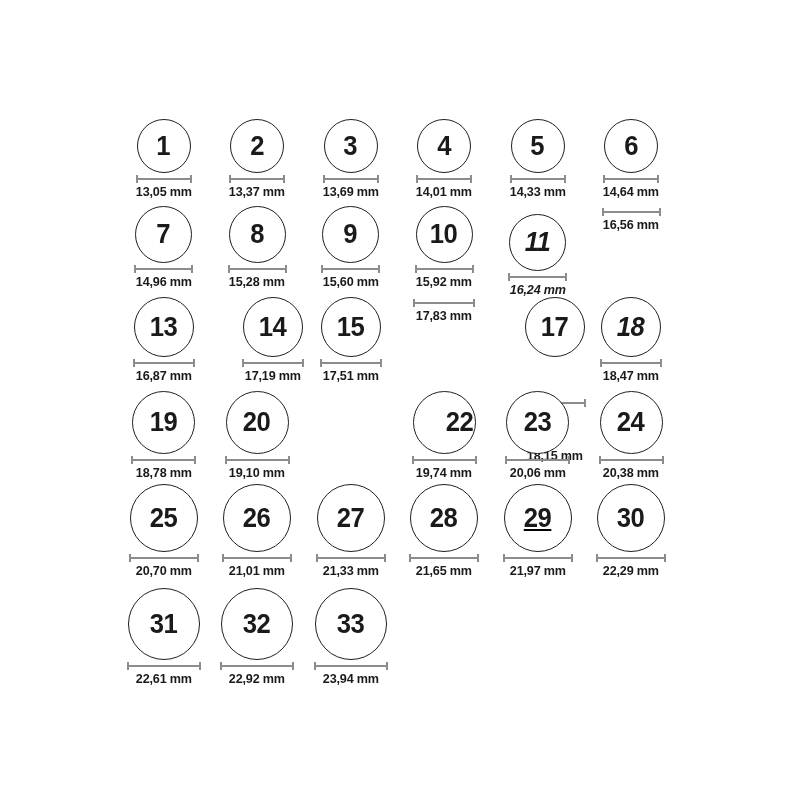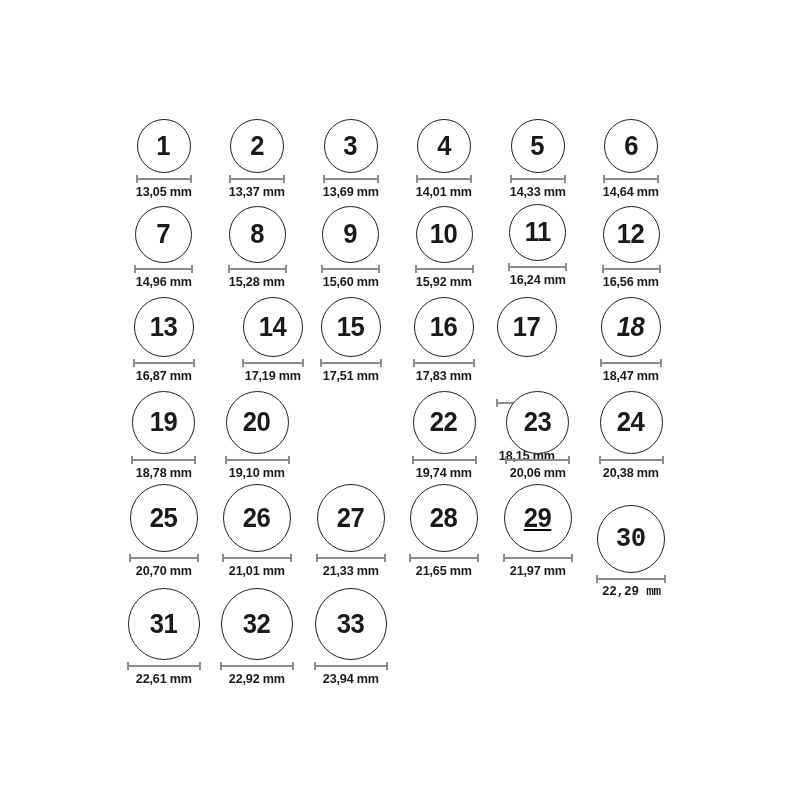--- a/index.html
+++ b/index.html
@@ -179,35 +179,32 @@
       <div class="circle" style="width: 57px; height: 57px;">
         <span class="ring-number">10</span>
       </div>
       <div class="measure" style="width: 59px;">
         <div class="bar"></div>
         <div class="tick left"></div>
         <div class="tick right"></div>
       </div>
       <div class="ring-size-label">15,92 mm</div>
     </div>
-    <div class="cell" style="left: 490.5px; top: 204px;">
+    <div class="cell" style="left: 490.5px; top: 214px; font-style: italic;">
       <div class="circle" style="width: 57px; height: 57px;">
         <span class="ring-number">11</span>
       </div>
       <div class="measure" style="width: 59px;">
         <div class="bar"></div>
         <div class="tick left"></div>
         <div class="tick right"></div>
       </div>
       <div class="ring-size-label">16,24 mm</div>
     </div>
     <div class="cell" style="left: 584px; top: 206px;">
-      <div class="circle" style="width: 57px; height: 57px;">
-        <span class="ring-number">12</span>
-      </div>
       <div class="measure" style="width: 59px;">
         <div class="bar"></div>
         <div class="tick left"></div>
         <div class="tick right"></div>
       </div>
       <div class="ring-size-label">16,56 mm</div>
     </div>
     <div class="cell" style="left: 116.5px; top: 297px;">
       <div class="circle" style="width: 60px; height: 60px;">
         <span class="ring-number">13</span>
@@ -235,31 +232,28 @@
         <span class="ring-number">15</span>
       </div>
       <div class="measure" style="width: 62px;">
         <div class="bar"></div>
         <div class="tick left"></div>
         <div class="tick right"></div>
       </div>
       <div class="ring-size-label">17,51 mm</div>
     </div>
     <div class="cell" style="left: 397px; top: 297px;">
-      <div class="circle" style="width: 60px; height: 60px;">
-        <span class="ring-number">16</span>
-      </div>
       <div class="measure" style="width: 62px;">
         <div class="bar"></div>
         <div class="tick left"></div>
         <div class="tick right"></div>
       </div>
       <div class="ring-size-label">17,83 mm</div>
     </div>
-    <div class="cell" style="left: 480px; top: 297px; gap: 40px;">
+    <div class="cell" style="left: 508px; top: 297px; gap: 40px;">
       <div class="circle" style="width: 60px; height: 60px;">
         <span class="ring-number">17</span>
       </div>
       <div class="measure" style="width: 62px;">
         <div class="bar"></div>
         <div class="tick left"></div>
         <div class="tick right"></div>
       </div>
       <div class="ring-size-label">18,15 mm</div>
     </div>
@@ -290,21 +284,21 @@
         <span class="ring-number">20</span>
       </div>
       <div class="measure" style="width: 65px;">
         <div class="bar"></div>
         <div class="tick left"></div>
         <div class="tick right"></div>
       </div>
       <div class="ring-size-label">19,10 mm</div>
     </div>
     <div class="cell" style="left: 397px; top: 391px;">
-      <div class="circle" style="width: 63px; height: 63px;">
+      <div class="circle" style="width: 63px; height: 63px; justify-content: flex-end;">
         <span class="ring-number">22</span>
       </div>
       <div class="measure" style="width: 65px;">
         <div class="bar"></div>
         <div class="tick left"></div>
         <div class="tick right"></div>
       </div>
       <div class="ring-size-label">19,74 mm</div>
     </div>
     <div class="cell" style="left: 490.5px; top: 391px;">
@@ -377,21 +371,21 @@
       <div class="circle" style="width: 68px; height: 68px; text-decoration: underline;">
         <span class="ring-number">29</span>
       </div>
       <div class="measure" style="width: 70px;">
         <div class="bar"></div>
         <div class="tick left"></div>
         <div class="tick right"></div>
       </div>
       <div class="ring-size-label">21,97 mm</div>
     </div>
-    <div class="cell" style="left: 584px; top: 505px; font-family: Liberation Mono, monospace;">
+    <div class="cell" style="left: 584px; top: 484px;">
       <div class="circle" style="width: 68px; height: 68px;">
         <span class="ring-number">30</span>
       </div>
       <div class="measure" style="width: 70px;">
         <div class="bar"></div>
         <div class="tick left"></div>
         <div class="tick right"></div>
       </div>
       <div class="ring-size-label">22,29 mm</div>
     </div>

